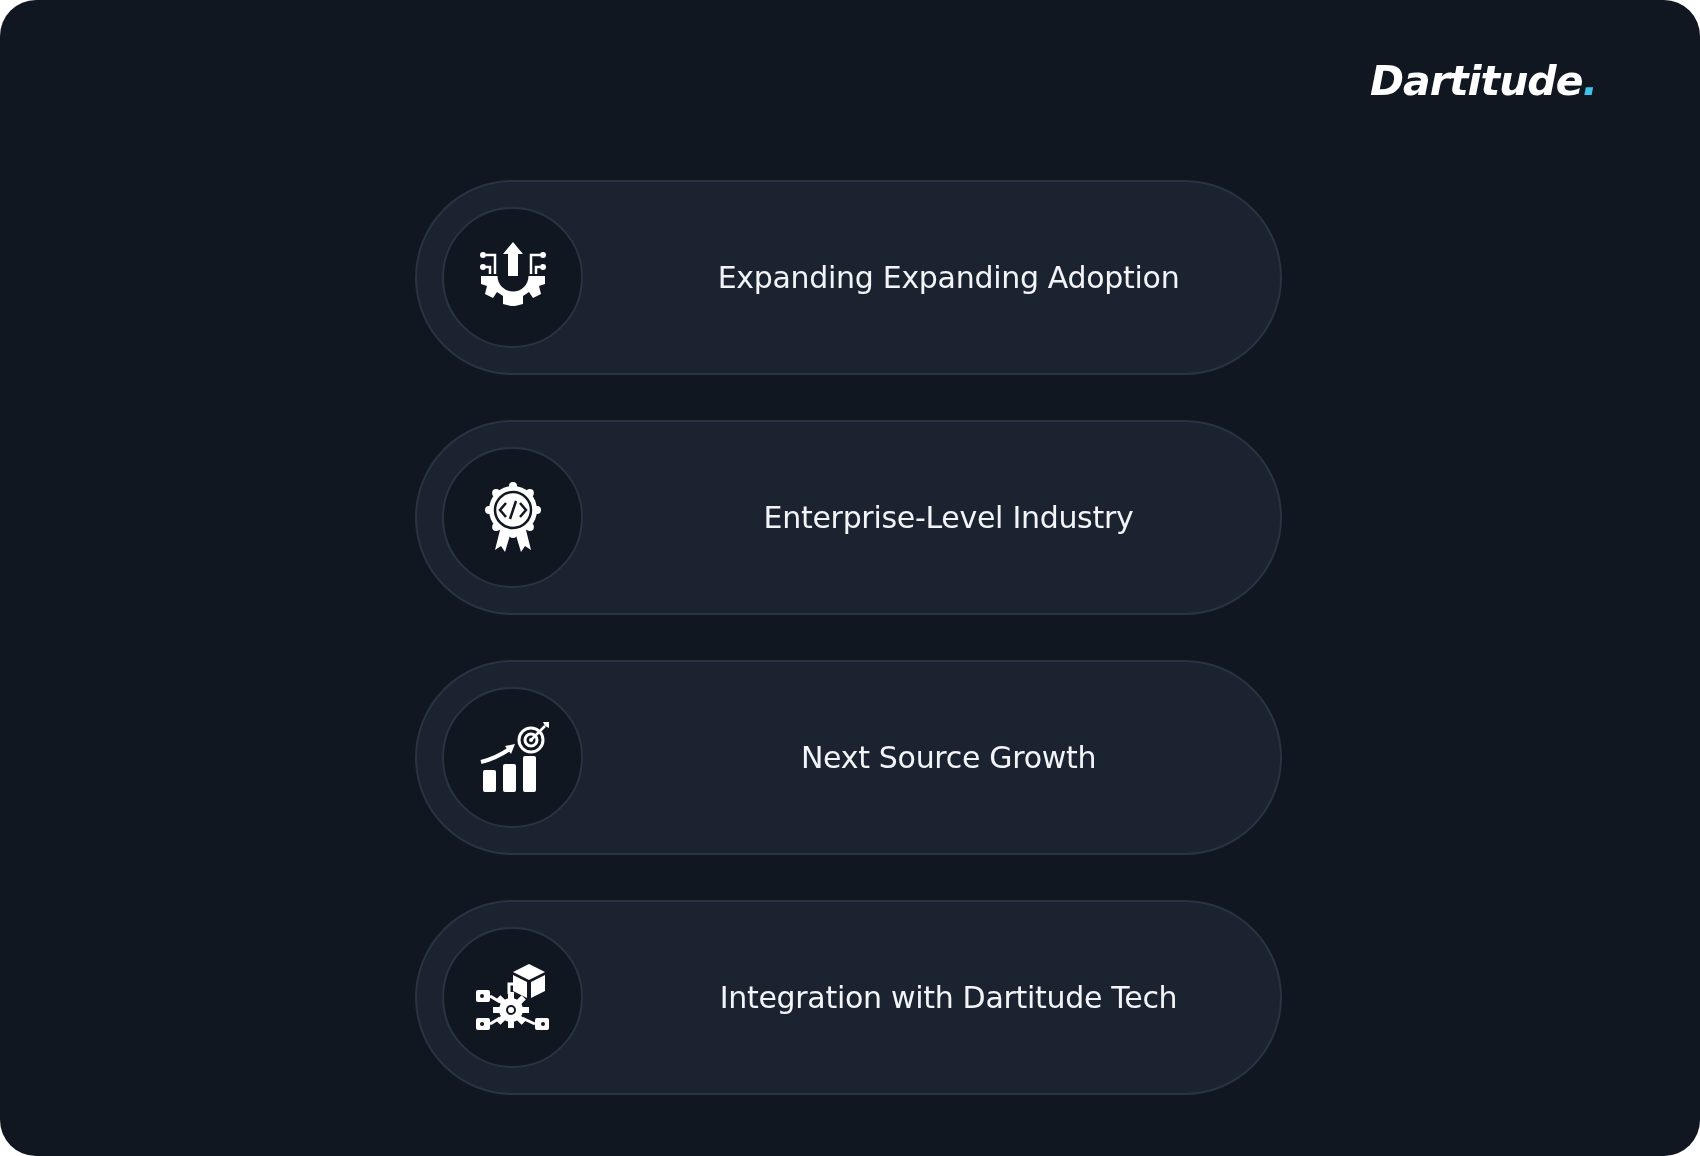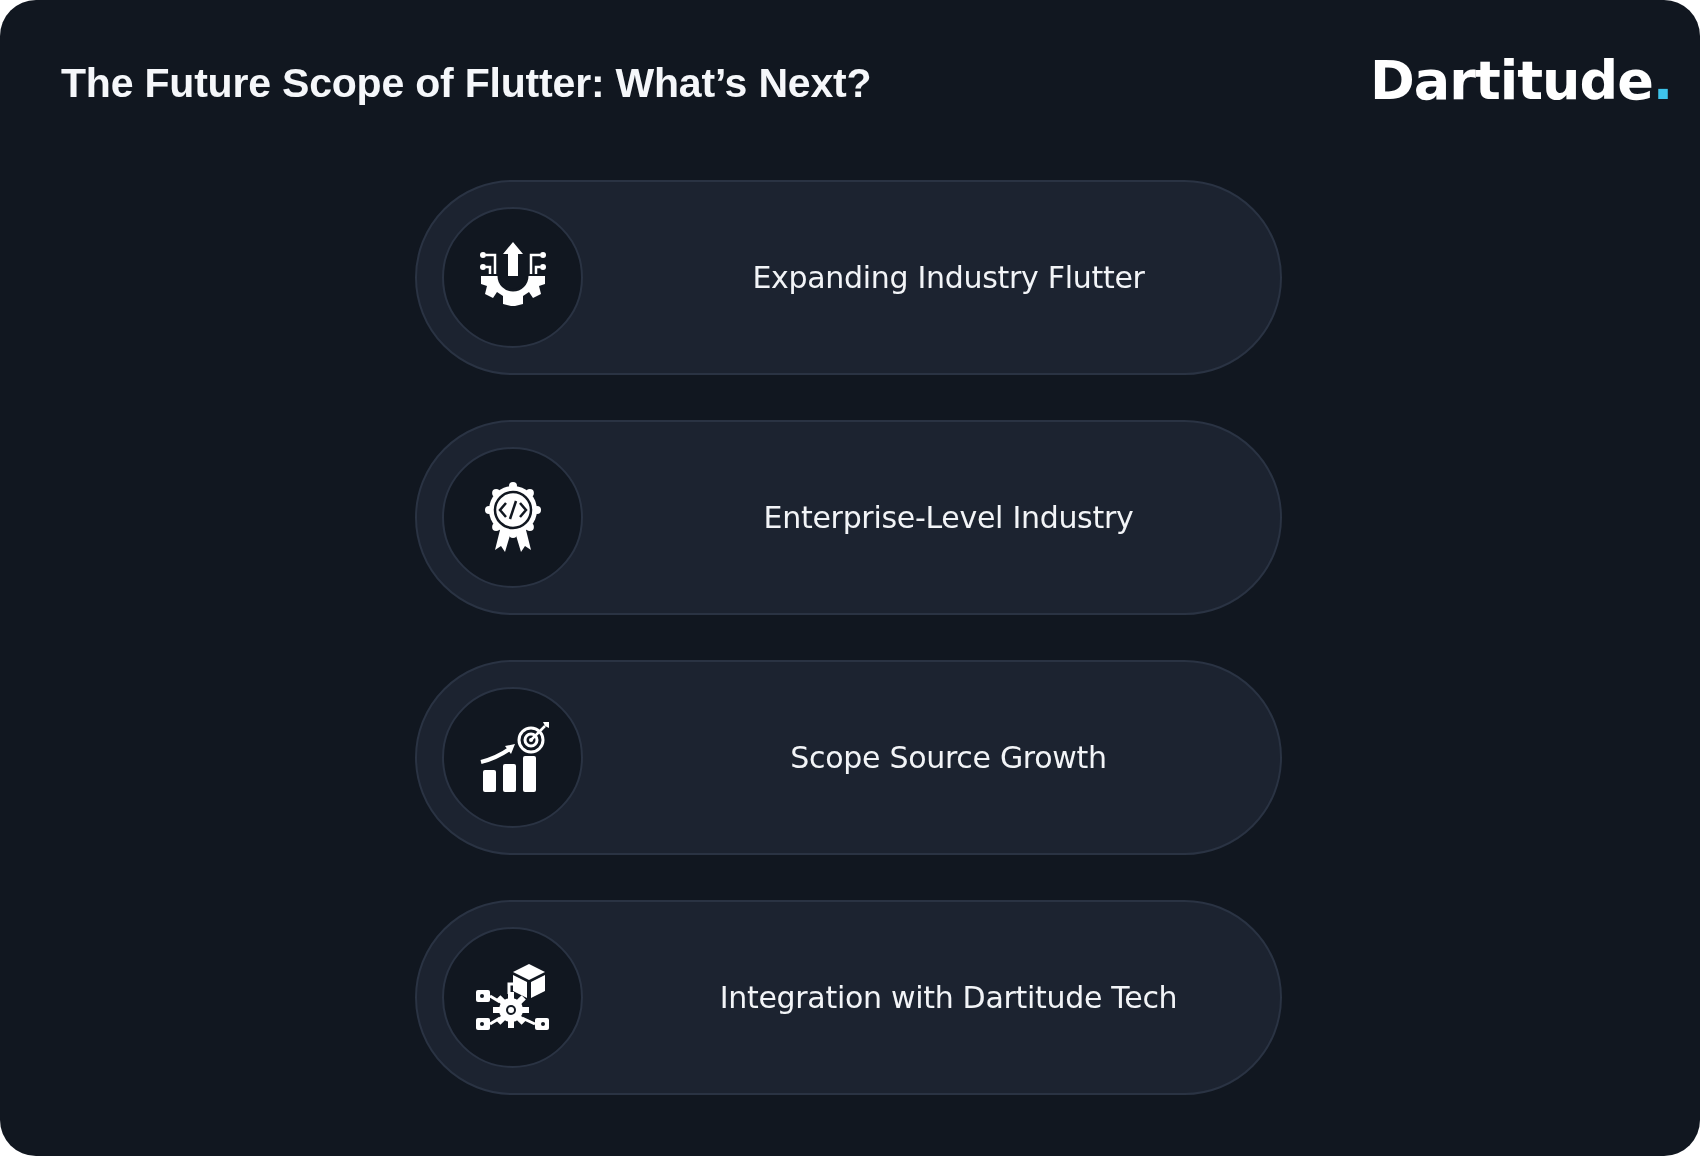--- a/index.html
+++ b/index.html
@@ -31,25 +31,26 @@
       color: #f5f7fa;
       white-space: nowrap;
       letter-spacing: -0.2px;
     }
     .logo {
       position: absolute;
       left: 1370px;
       top: 48px;
       font-family: "DejaVu Sans", sans-serif;
       font-weight: 700;
-      font-size: 54px;
+      font-size: 41px;
       line-height: 66px;
       color: #ffffff;
       white-space: nowrap;
       letter-spacing: -1px;
+      font-style: italic;
     }
     .logo .dot {
       color: #3ec3ea;
     }
     .pill {
       position: absolute;
       left: 415px;
       width: 867px;
       height: 195px;
       box-sizing: border-box;
@@ -94,21 +95,20 @@
       color: #f2f4f7;
       white-space: nowrap;
       letter-spacing: -0.3px;
     }
   </style>
 </head>
 <body>
 
 <div class="card">
 
-  <div class="title">The Future Scope of Flutter: What’s Next?</div>
 
   <div class="logo"><span>Dartitude</span><span class="dot">.</span></div>
 
   <div class="pill" style="top:180px;">
     <div class="circle">
       <svg viewBox="0 0 80 80">
 
         <polygon points="40,4 30,16 35,16 35,38 45,38 45,16 50,16" fill="#fff"></polygon>
 
         <circle cx="10" cy="17" r="3" fill="#fff"></circle>
@@ -118,21 +118,21 @@
 
         <circle cx="70" cy="17" r="3" fill="#fff"></circle>
         <path d="M67 17 H58 V36" stroke="#fff" stroke-width="2.5" fill="none"></path>
         <circle cx="70" cy="29" r="3" fill="#fff"></circle>
         <path d="M67 29 H63 V36" stroke="#fff" stroke-width="2.5" fill="none"></path>
 
         <path d="M8 38 H26 A14 14 0 0 0 54 38 H72 V46 L66 48 L68 56 L60 60 L56 54 L50 58 L50 66 L42 68 L38 68 L30 66 L30 58 L24 54 L20 60 L12 56 L14 48 L8 46 Z" fill="#fff"></path>
         <path d="M26 38 A14 14 0 0 0 54 38" stroke="#111720" stroke-width="3" fill="none"></path>
       </svg>
     </div>
-    <div class="label">Expanding Industry Flutter</div>
+    <div class="label">Expanding Expanding Adoption</div>
   </div>
 
   <div class="pill" style="top:420px;">
     <div class="circle">
       <svg viewBox="0 0 80 80">
 
         <polygon points="28,48 22,72 28,68 32,74 38,54" fill="#fff"></polygon>
         <polygon points="52,48 58,72 52,68 48,74 42,54" fill="#fff"></polygon>
 
         <g fill="#fff">
@@ -166,21 +166,21 @@
         <path d="M8 44 Q24 40 38 30" stroke="#fff" stroke-width="4" fill="none"></path>
         <polygon points="42,26 32,28 38,36" fill="#fff"></polygon>
 
         <circle cx="58" cy="22" r="12" fill="none" stroke="#fff" stroke-width="3"></circle>
         <circle cx="58" cy="22" r="6" fill="none" stroke="#fff" stroke-width="3"></circle>
         <circle cx="58" cy="22" r="2" fill="#fff"></circle>
         <path d="M58 22 L72 8" stroke="#fff" stroke-width="2.5"></path>
         <polygon points="70,4 76,4 76,10 72,8" fill="#fff"></polygon>
       </svg>
     </div>
-    <div class="label">Scope Source Growth</div>
+    <div class="label">Next Source Growth</div>
   </div>
 
   <div class="pill" style="top:900px;">
     <div class="circle">
       <svg viewBox="0 0 80 80">
 
         <polygon points="56,6 72,14 56,22 40,14" fill="#fff"></polygon>
         <polygon points="40,17 54,24 54,40 40,33" fill="#fff"></polygon>
         <polygon points="58,24 72,17 72,33 58,40" fill="#fff"></polygon>
 

